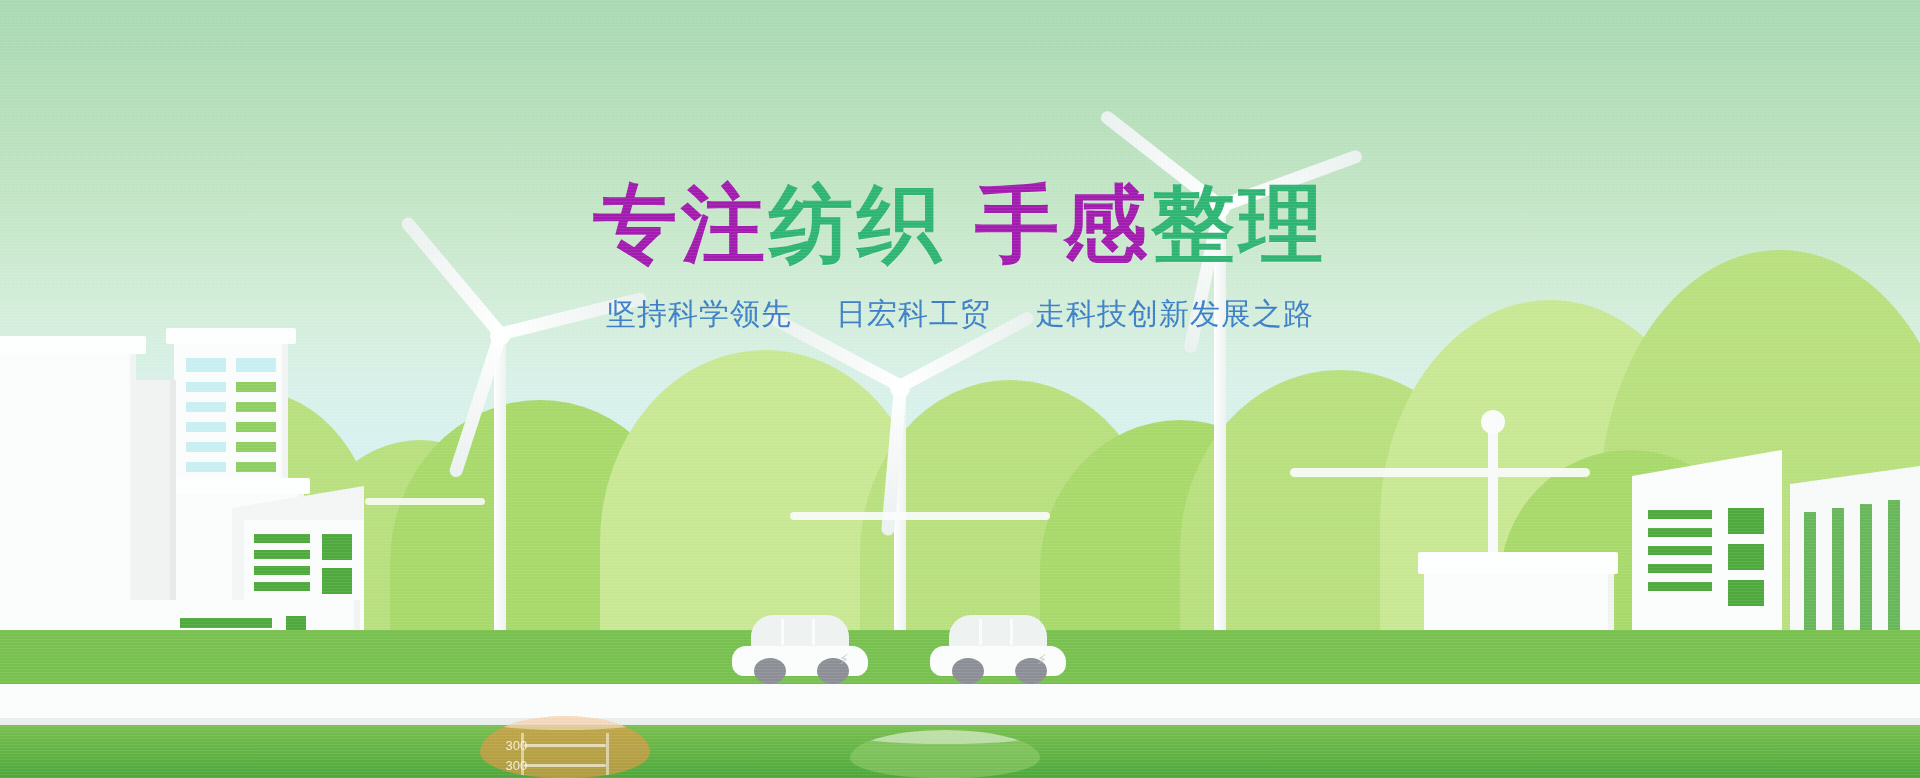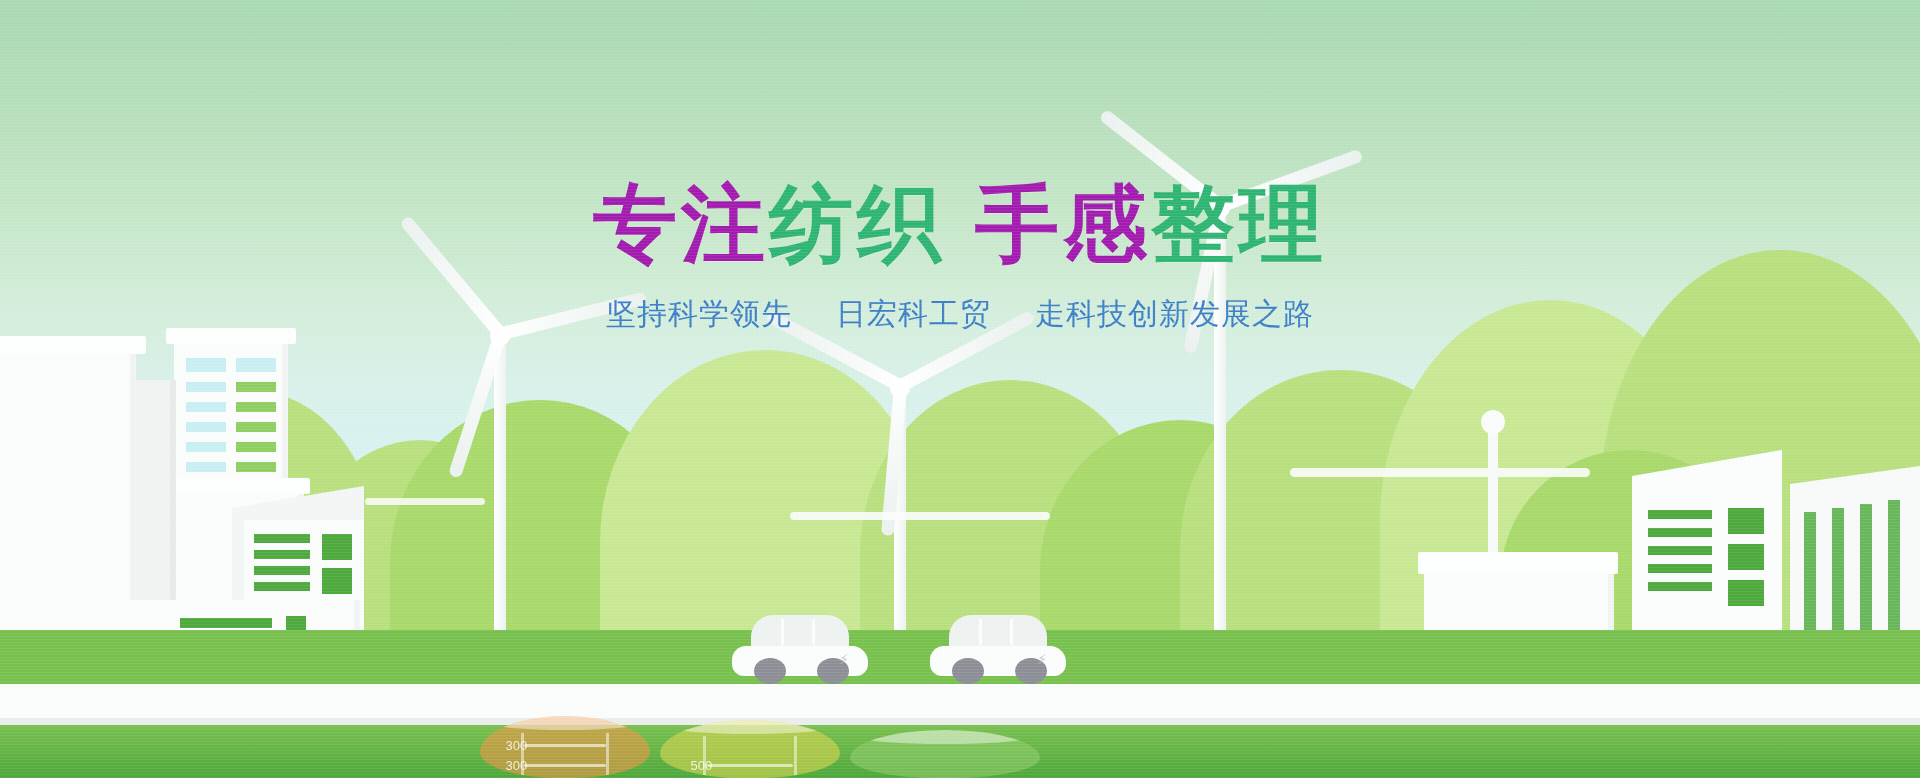--- a/index.html
+++ b/index.html
@@ -391,26 +391,20 @@
 
     <div class="beaker" style="left:480px;bottom:0;width:170px;height:62px;background:rgba(235,150,70,.62);">
       <div class="lid"></div>
       <div class="inner"></div>
       <div class="tick" style="top:28px;"></div>
       <div class="tick" style="top:48px;"></div>
       <div class="lbl" style="left:15%;top:22px;">300</div>
       <div class="lbl" style="left:15%;top:42px;">300</div>
     </div>
 
-    <div class="beaker" style="left:660px;bottom:0;width:180px;height:58px;background:rgba(216,214,80,.60);">
-      <div class="lid"></div>
-      <div class="inner"></div>
-      <div class="tick" style="top:44px;"></div>
-      <div class="lbl" style="left:17%;top:38px;">500</div>
-    </div>
 
     <div class="beaker" style="left:850px;bottom:0;width:190px;height:48px;background:rgba(150,205,110,.55);">
       <div class="lid"></div>
     </div>
 
   </div>
 
   <div class="text-block">
     <div class="headline">
       <span class="seg-a">专注</span><span class="seg-b">纺织</span><span class="gap"></span><span class="seg-a">手感</span><span class="seg-b">整理</span>

